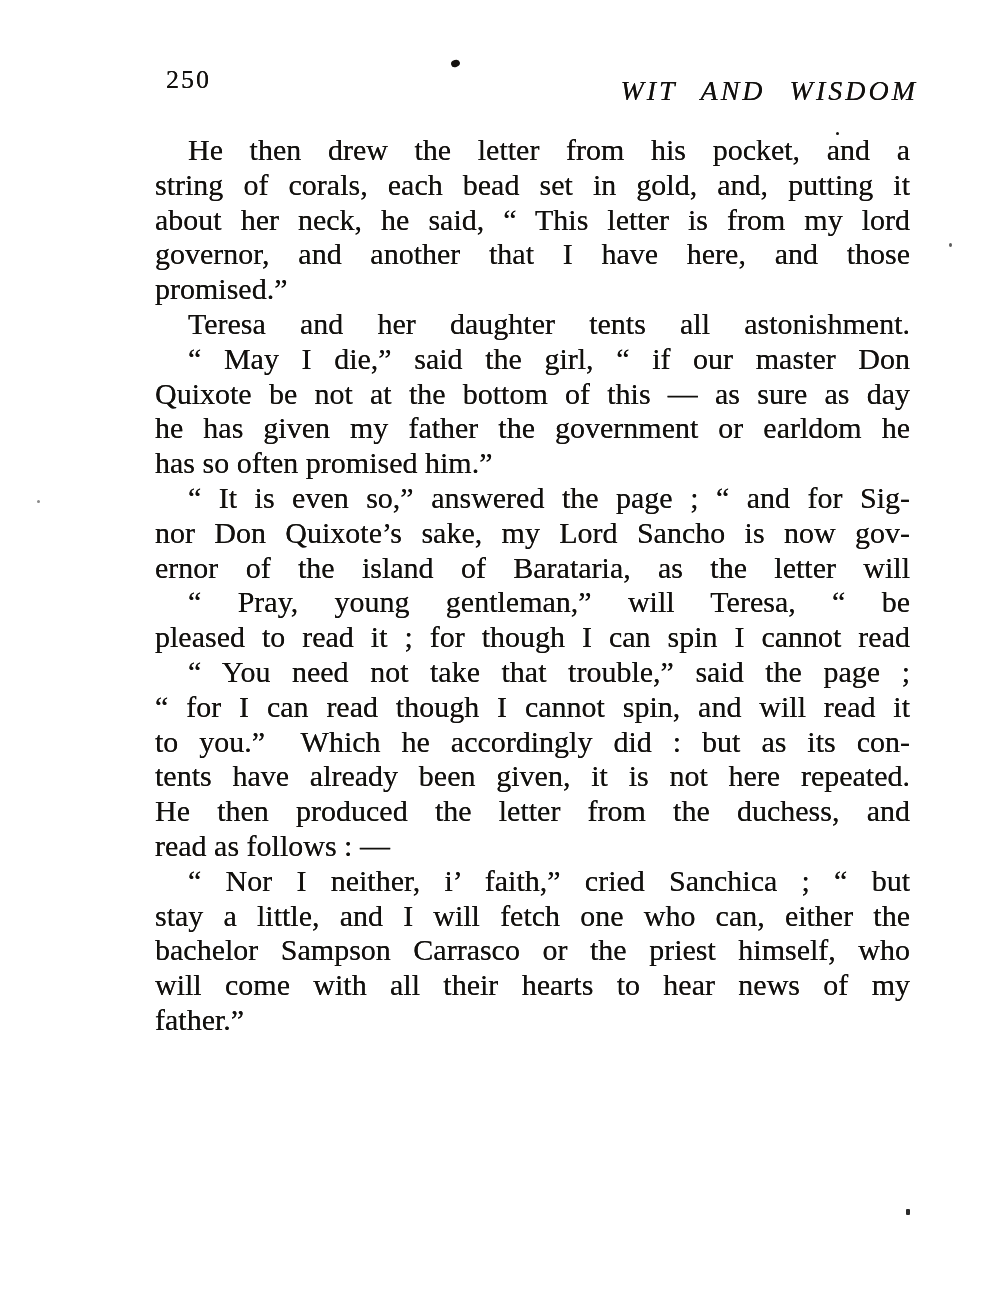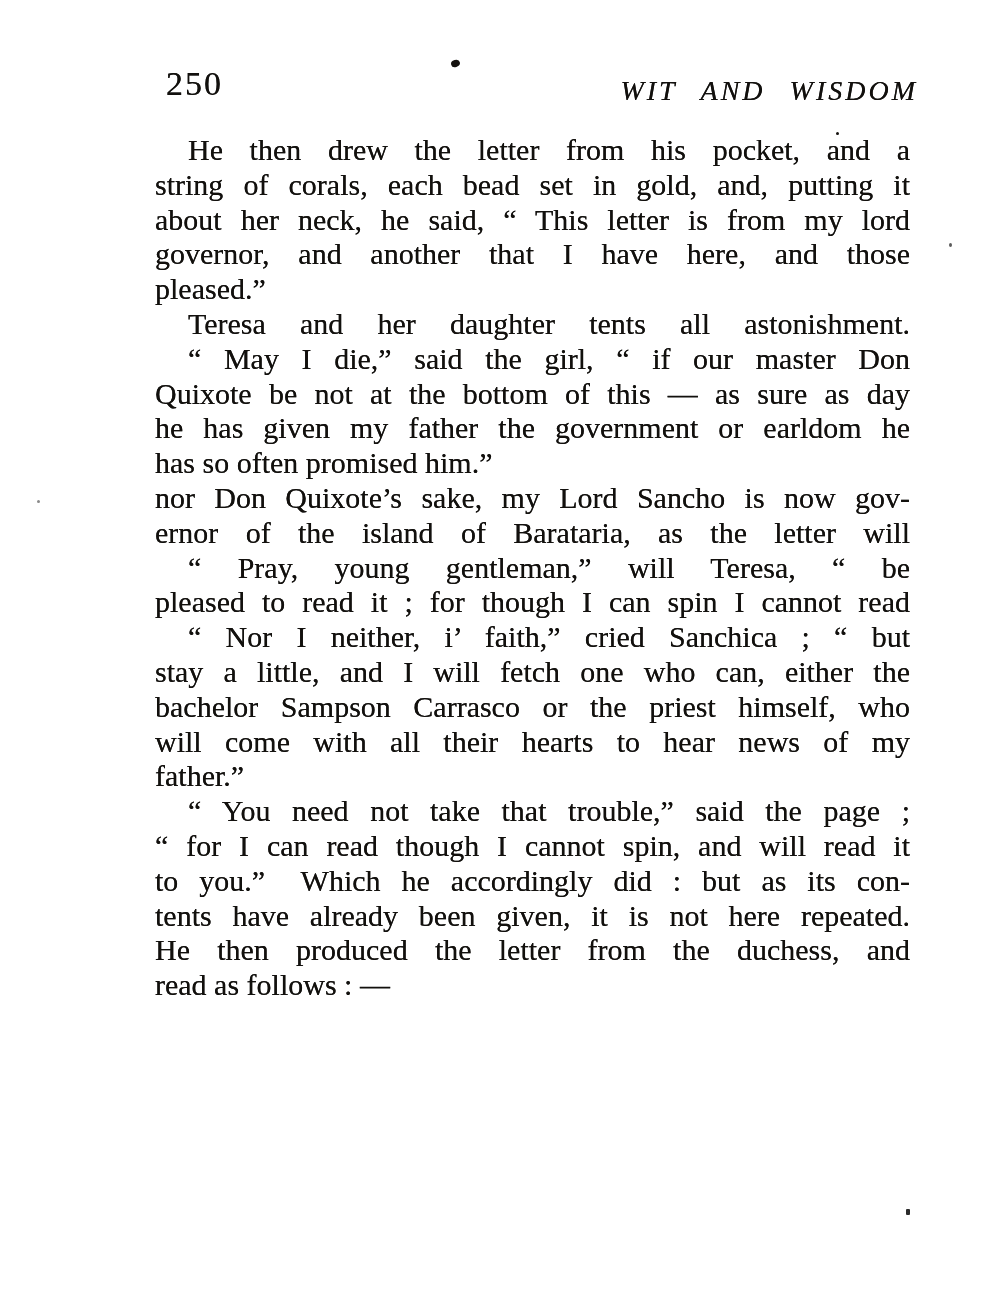--- a/index.html
+++ b/index.html
@@ -9,21 +9,21 @@
     position: relative;
     font-family: "Liberation Serif", "DejaVu Serif", serif;
     color: #12100d;
     overflow: hidden;
   }
   .page { position: absolute; inset: 0; }
 
   
   .page-number {
     position: absolute; left: 166px; top: 65px;
-    font-size: 34px; letter-spacing: 2px;
+    font-size: 26px; letter-spacing: 2px;
     text-shadow: 0 0 0.6px rgba(0,0,0,0.85);
   }
   .running-title {
     position: absolute; left: 163px; top: 75px; width: 755px;
     text-align: right;
     font-style: italic; font-size: 28px;
     letter-spacing: 3px; word-spacing: 14px;
     text-shadow: 0 0 0.6px rgba(0,0,0,0.85);
   }
 
@@ -62,55 +62,56 @@
   <div class="ink s3"></div>
   <div class="ink s4"></div>
 
   <div class="text-block">
 
     <div class="para">
       <div class="ln first">He then drew the letter from his pocket, and a</div>
       <div class="ln">string of corals, each bead set in gold, and, putting it</div>
       <div class="ln">about her neck, he said, “ This letter is from my lord</div>
       <div class="ln">governor, and another that I have here, and those</div>
-      <div class="ln end">pleased.”</div>
+      <div class="ln end">promised.”</div>
     </div>
 
     <div class="para">
       <div class="ln first">Teresa and her daughter tents all astonishment.</div>
     </div>
 
     <div class="para">
       <div class="ln first">“ May I die,” said the girl, “ if our master Don</div>
       <div class="ln">Quixote be not at the bottom of this — as sure as day</div>
       <div class="ln">he has given my father the government or earldom he</div>
       <div class="ln end">has so often promised him.”</div>
     </div>
 
     <div class="para">
+      <div class="ln first">“ It is even so,” answered the page ; “ and for Sig-</div>
       <div class="ln">nor Don Quixote’s sake, my Lord Sancho is now gov-</div>
       <div class="ln">ernor of the island of Barataria, as the letter will</div>
     </div>
 
     <div class="para">
       <div class="ln first">“ Pray, young gentleman,” will Teresa, “ be</div>
       <div class="ln">pleased to read it ; for though I can spin I cannot read</div>
-    </div>
-
-    <div class="para">
-      <div class="ln first">“ Nor I neither, i’ faith,” cried Sanchica ; “ but</div>
-      <div class="ln">stay a little, and I will fetch one who can, either the</div>
-      <div class="ln">bachelor Sampson Carrasco or the priest himself, who</div>
-      <div class="ln">will come with all their hearts to hear news of my</div>
-      <div class="ln end">father.”</div>
     </div>
 
     <div class="para">
       <div class="ln first">“ You need not take that trouble,” said the page ;</div>
       <div class="ln">“ for I can read though I cannot spin, and will read it</div>
       <div class="ln">to you.”  Which he accordingly did : but as its con-</div>
       <div class="ln">tents have already been given, it is not here repeated.</div>
       <div class="ln">He then produced the letter from the duchess, and</div>
       <div class="ln end">read as follows : —</div>
     </div>
 
+    <div class="para">
+      <div class="ln first">“ Nor I neither, i’ faith,” cried Sanchica ; “ but</div>
+      <div class="ln">stay a little, and I will fetch one who can, either the</div>
+      <div class="ln">bachelor Sampson Carrasco or the priest himself, who</div>
+      <div class="ln">will come with all their hearts to hear news of my</div>
+      <div class="ln end">father.”</div>
+    </div>
+
   </div>
 </div>
 
 </body></html>

